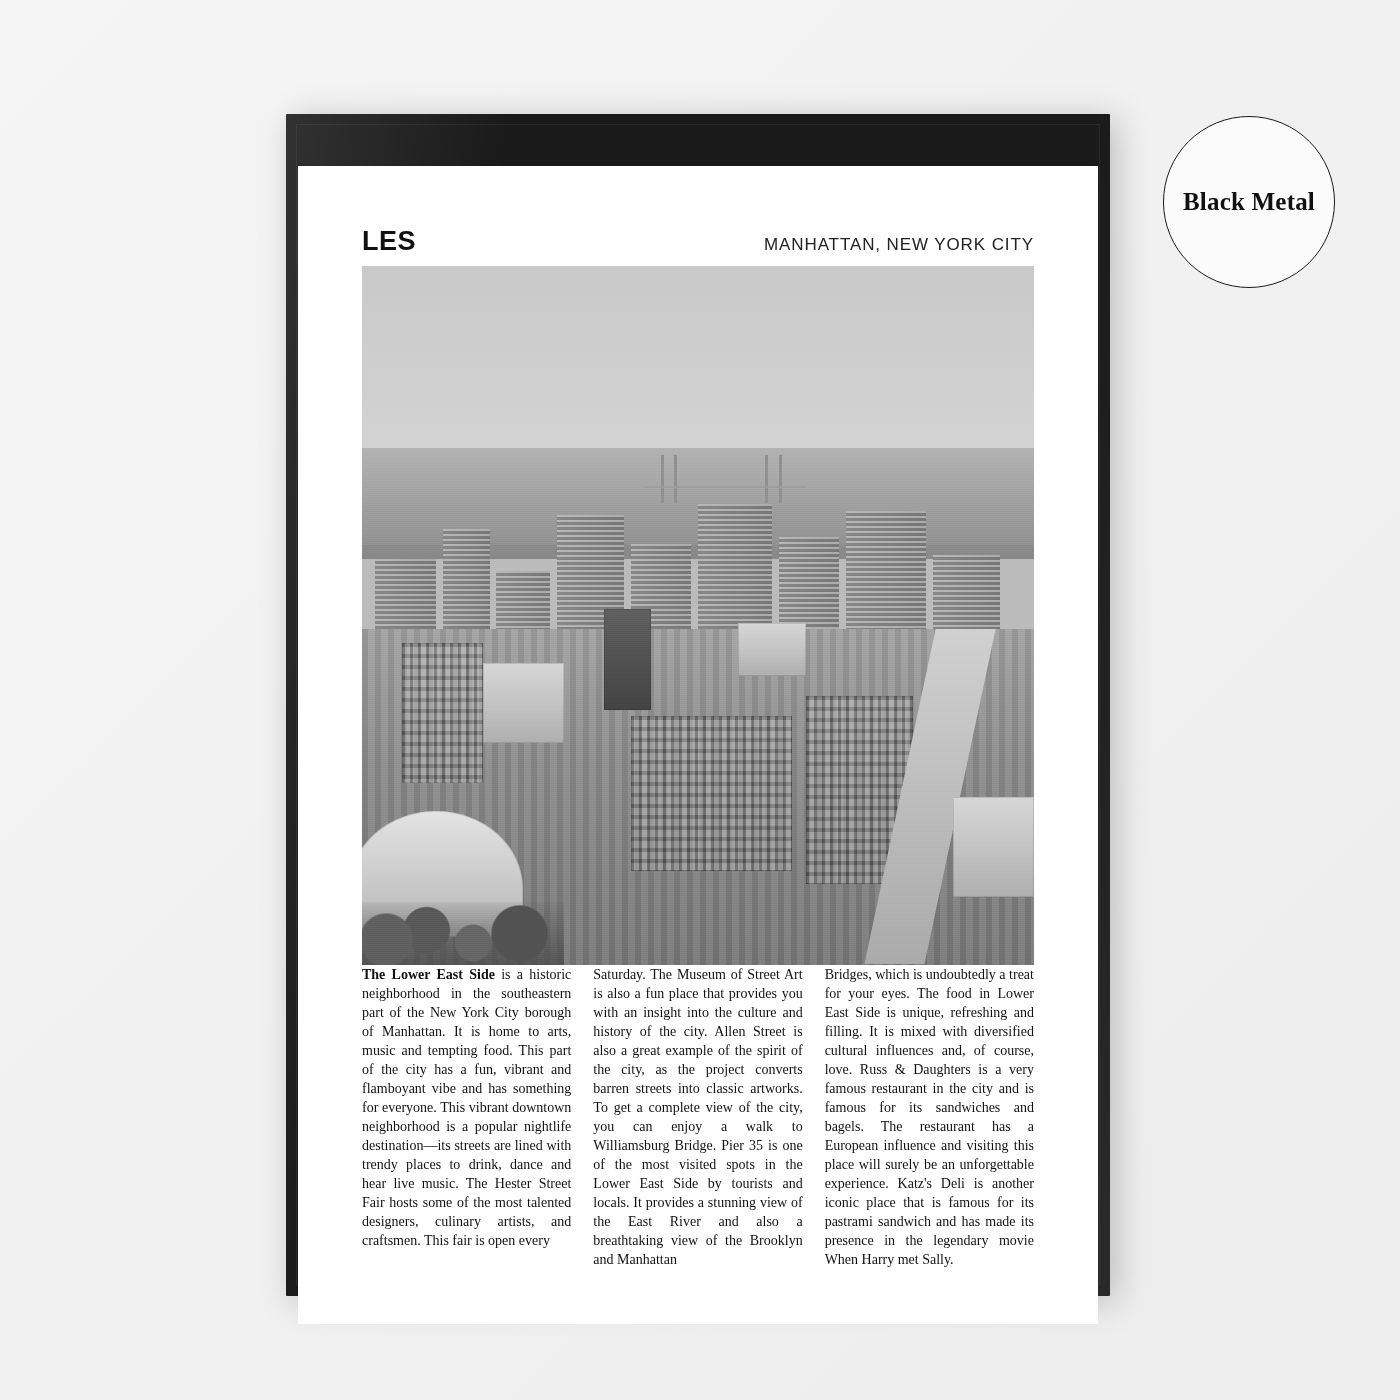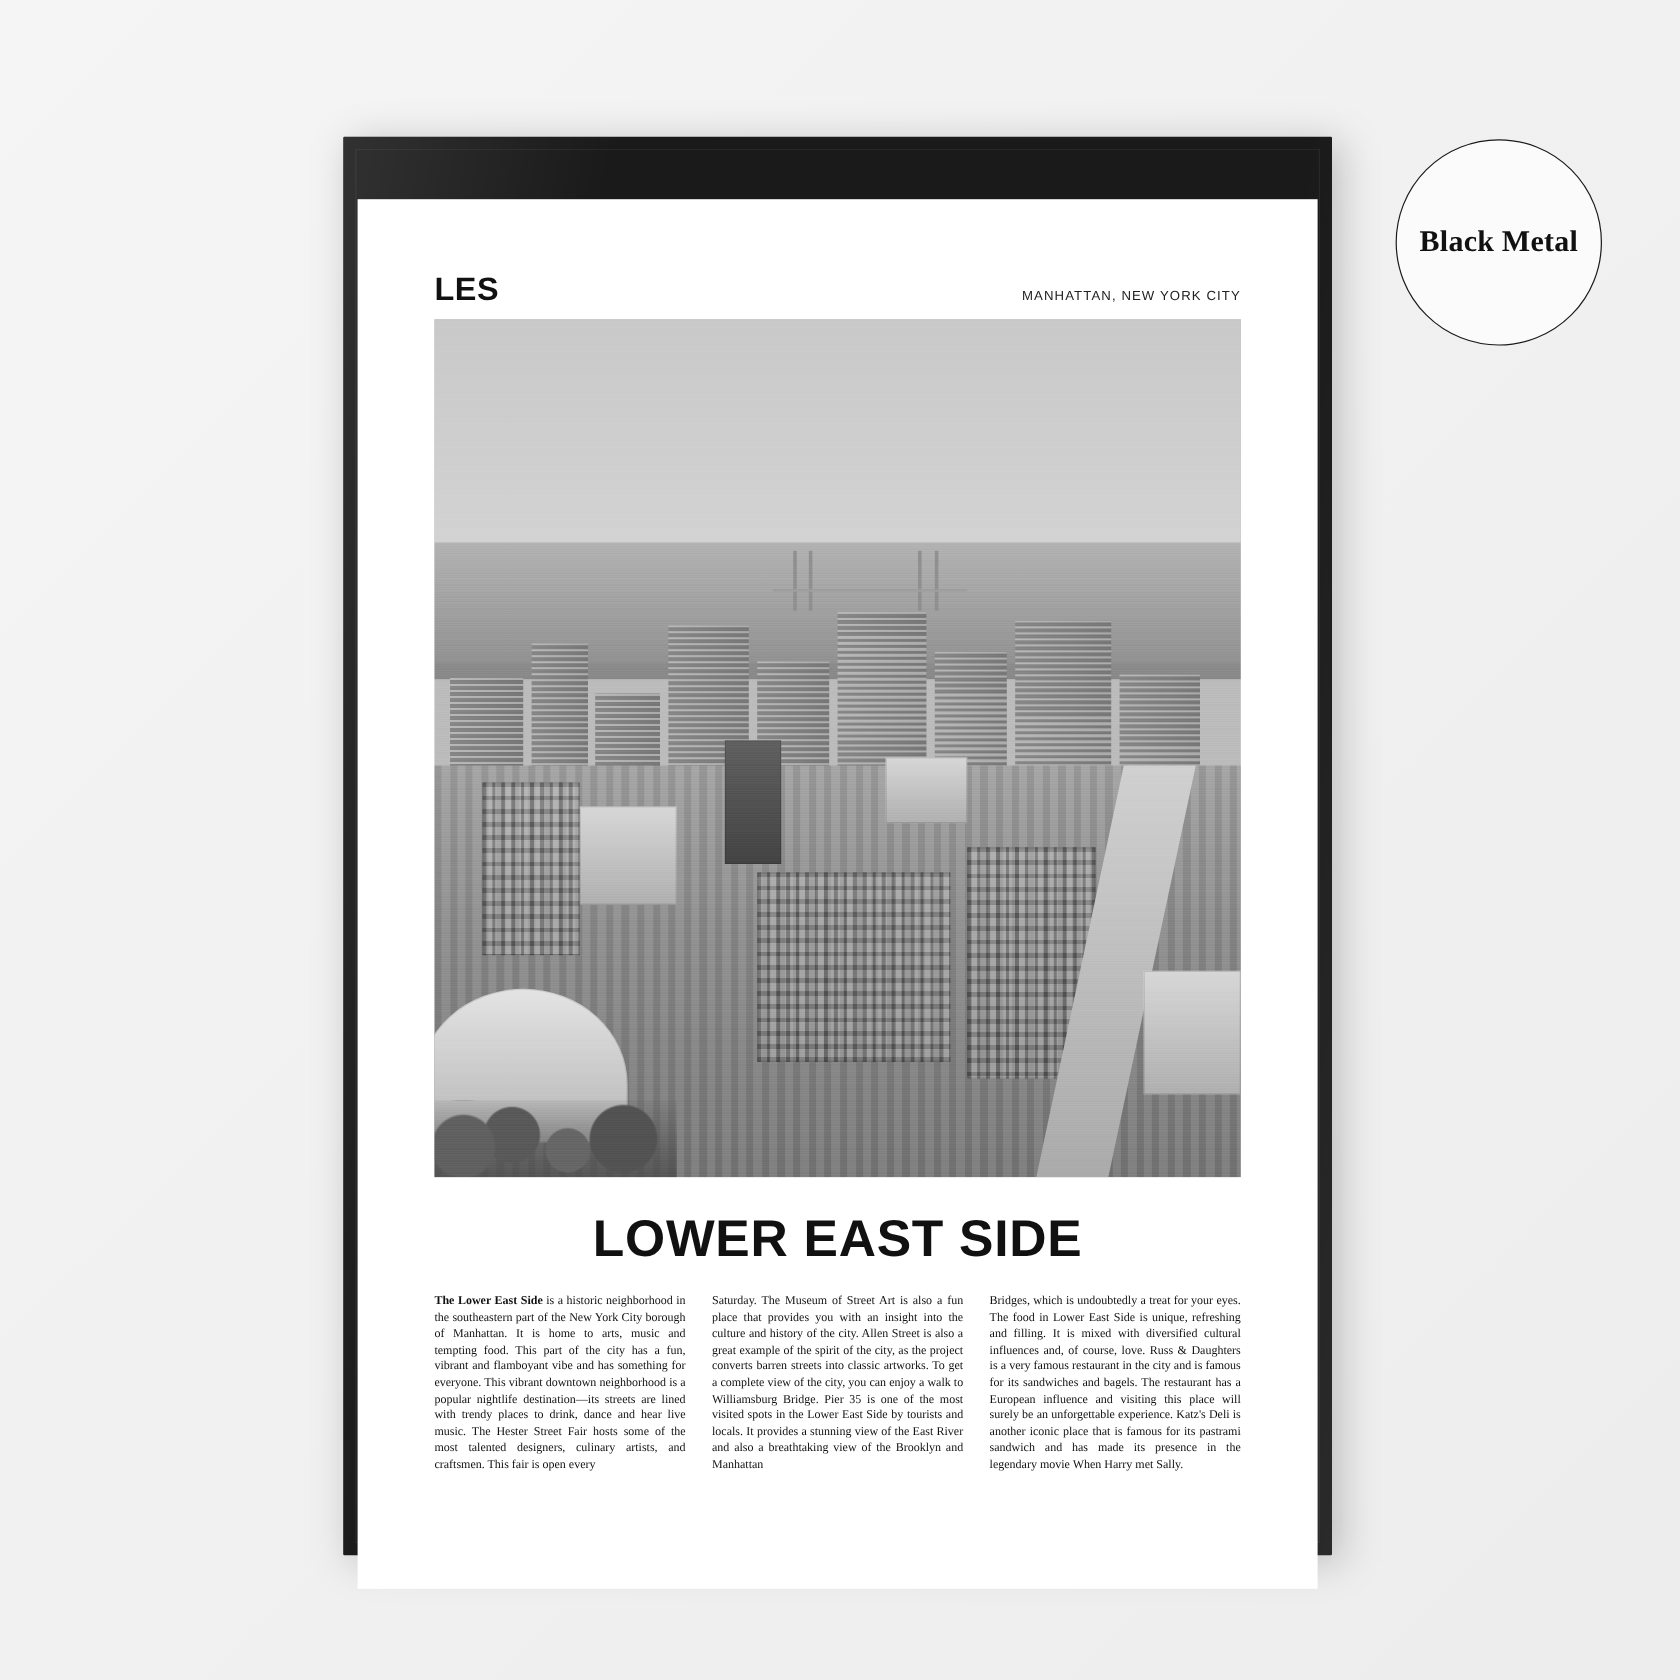--- a/index.html
+++ b/index.html
@@ -102,21 +102,21 @@
   }
   .poster-code {
     font-family: "Liberation Sans", sans-serif;
     font-weight: bold;
     font-size: 27px;
     letter-spacing: .5px;
     color: #111;
   }
   .poster-location {
     font-family: "Liberation Sans", sans-serif;
-    font-size: 11px;
+    font-size: 17px;
     letter-spacing: .9px;
     color: #222;
   }
 
   
   .photo {
     position: relative;
     width: 100%;
     height: 715px;
     overflow: hidden;
@@ -235,21 +235,21 @@
   }
 
   
   .columns {
     display: flex;
     gap: 22px;
   }
   .col {
     flex: 1 1 0;
     font-family: "Liberation Serif", serif;
-    font-size: 10px;
+    font-size: 14px;
     line-height: 1.36;
     text-align: justify;
     color: #111;
     hyphens: auto;
   }
   .col b { font-weight: bold; }
 
   
   .bevel {
     position: absolute;
@@ -307,21 +307,20 @@
             <div class="bldg win" style="left:6%;  top:4%;  width:12%; height:42%;"></div>
             <div class="street" style="left:80%; top:0%; width:9%; height:100%;"></div>
             <div class="bldg light" style="left:88%; top:50%; width:12%; height:30%;"></div>
           </div>
 
           <div class="roundbldg"></div>
           <div class="trees"></div>
           <div class="grain"></div>
         </div>
 
-        <div class="poster-title">LOWER EAST SIDE</div>
 
         <div class="columns">
           <div class="col">
             <b>The Lower East Side</b><span> is a historic neighborhood in the southeastern part of the New York City borough of Manhattan. It is home to arts, music and tempting food. This part of the city has a fun, vibrant and flamboyant vibe and has something for everyone. This vibrant downtown neighborhood is a popular nightlife destination—its streets are lined with trendy places to drink, dance and hear live music. The Hester Street Fair hosts some of the most talented designers, culinary artists, and craftsmen. This fair is open every</span>
           </div>
           <div class="col">Saturday. The Museum of Street Art is also a fun place that provides you with an insight into the culture and history of the city. Allen Street is also a great example of the spirit of the city, as the project converts barren streets into classic artworks. To get a complete view of the city, you can enjoy a walk to Williamsburg Bridge. Pier 35 is one of the most visited spots in the Lower East Side by tourists and locals. It provides a stunning view of the East River and also a breathtaking view of the Brooklyn and Manhattan</div>
           <div class="col">Bridges, which is undoubtedly a treat for your eyes. The food in Lower East Side is unique, refreshing and filling. It is mixed with diversified cultural influences and, of course, love. Russ &amp; Daughters is a very famous restaurant in the city and is famous for its sandwiches and bagels. The restaurant has a European influence and visiting this place will surely be an unforgettable experience. Katz's Deli is another iconic place that is famous for its pastrami sandwich and has made its presence in the legendary movie When Harry met Sally.</div>
         </div>
 
       </div>

